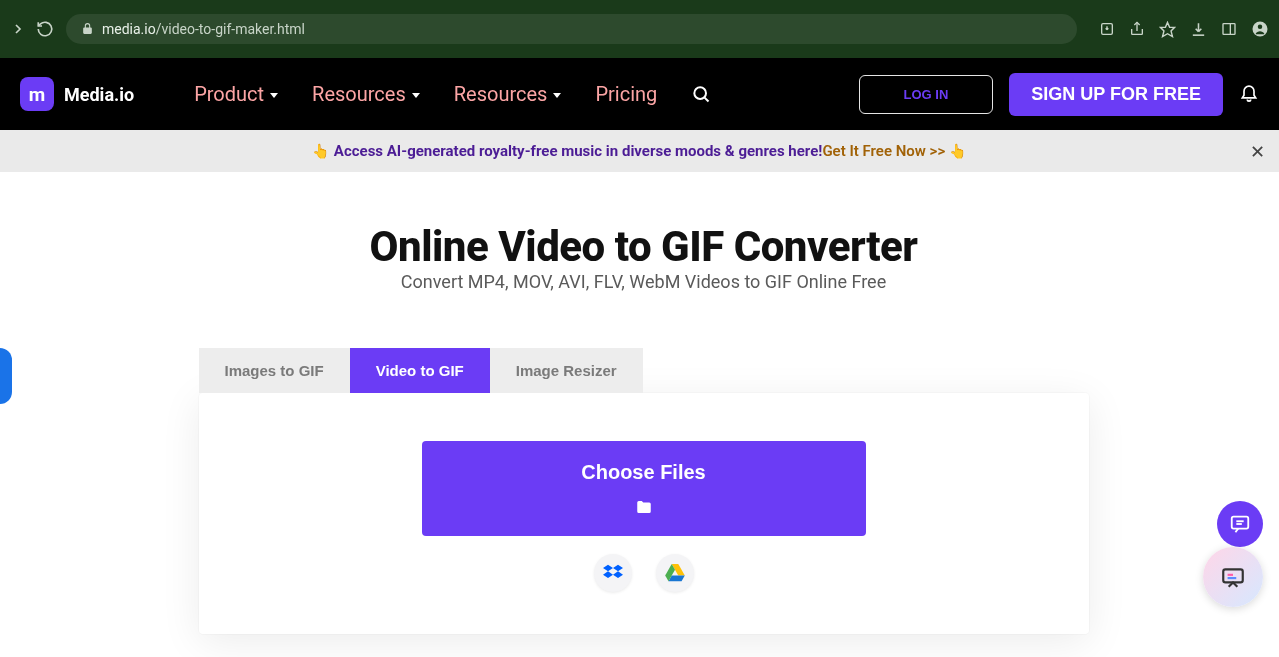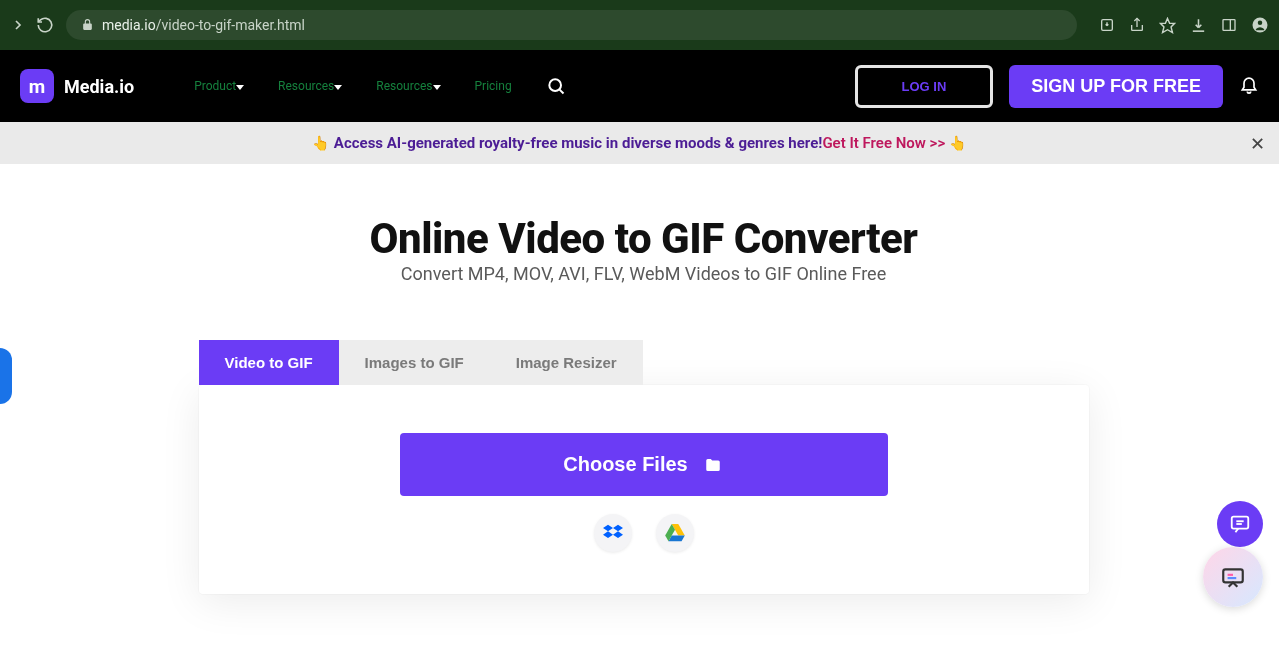--- a/index.html
+++ b/index.html
@@ -1,59 +1,59 @@
 <!DOCTYPE html>
 <html><head>
 <meta charset="utf-8">
 <style>
 * { margin: 0; padding: 0; box-sizing: border-box; }
 body { font-family: -apple-system, BlinkMacSystemFont, "Segoe UI", Roboto, Arial, sans-serif; background: #fff; width: 1279px; height: 657px; overflow: hidden; position: relative; }
 
 
-.browser-bar { background: #1a3a1a; height: 50px; display: flex; align-items: center; padding: 0 10px; gap: 12px; }
+.browser-bar { background: #1a3a1a; height: 58px; display: flex; align-items: center; padding: 0 10px; gap: 12px; }
 .browser-left { display:flex; align-items:center; gap:10px; }
 .chrome-icon { color: #c8d4c8; display:flex; align-items:center; }
 .url-bar { flex: 1; background: #2d4a2d; border-radius: 20px; height: 30px; display: flex; align-items: center; padding: 0 15px; gap: 8px; }
 .lock-icon { color: #c8d4c8; }
 .url-text { color: #c8d4c8; font-size: 14px; flex:1; }
 .url-domain { color: #e8f0e8; }
 .browser-right { display:flex; align-items:center; gap:14px; margin-left:10px; }
 
 
 .header { background: #000; height: 72px; display: flex; align-items: center; padding: 0 20px; }
 .logo-wrap { display:flex; align-items:center; gap:10px; }
 .logo-box { width: 34px; height: 34px; background: #6b3cf5; border-radius: 8px; display:flex; align-items:center; justify-content:center; color:#fff; font-weight:bold; font-size:19px; }
 .brand { color:#fff; font-weight:700; font-size:18px; }
 .nav { display:flex; align-items:center; gap:34px; margin-left:60px; }
-.nav-item { color:#15803d; font-size:12px; display:flex; align-items:center; cursor:pointer; }
+.nav-item { color:#fca5a5; font-size:20px; display:flex; align-items:center; gap:6px; cursor:pointer; }
 .chev { width:0; height:0; border-left:4px solid transparent; border-right:4px solid transparent; border-top:5px solid #fff; margin-top:2px; }
 .header-right { margin-left:auto; display:flex; align-items:center; gap:16px; }
-.login-btn { border:3px solid #e5e5e5; background:transparent; color:#6b3cf5; font-weight:700; font-size:13px; padding:11px 44px; border-radius:6px; cursor:pointer; }
+.login-btn { border:1px solid #e5e5e5; background:transparent; color:#6b3cf5; font-weight:700; font-size:13px; padding:11px 44px; border-radius:6px; cursor:pointer; }
 .signup-btn { background:#6b3cf5; color:#fff; font-weight:700; font-size:18px; padding:11px 22px; border-radius:6px; border:none; cursor:pointer; }
 .bell { color:#fff; }
 
 
 .promo { background:#eaeaea; height:42px; display:flex; align-items:center; justify-content:center; font-size:15px; position:relative; }
 .promo-text { color:#4c1d95; font-weight:700; }
-.promo-link { color:#be185d; font-weight:600; cursor:pointer; }
+.promo-link { color:#a16207; font-weight:600; cursor:pointer; }
 .promo-close { position:absolute; right:14px; color:#444; cursor:pointer; font-size:18px; }
 .hand { font-size:14px; }
 
 
 .main { padding-top: 50px; text-align:center;padding-left:8px; }
 .title { font-size:42px; font-weight:800; color:#111; letter-spacing:-0.5px; }
 .subtitle { font-size:18px; color:#5a5a5a; }
 
 .tabs-wrap { width: 890px; margin: 56px auto 0; }
 .tabs { display:flex; }
 .tab { background:#ededed; color:#7a7a7a; font-weight:700; font-size:15px; padding:14px 26px; cursor:pointer; border:none; }
 .tab.active { background:#6b3cf5; color:#fff; }
 
 .card { background:#fff; border-radius:4px; box-shadow:0 8px 40px rgba(0,0,0,0.08), 0 0 0 1px rgba(0,0,0,0.02); padding:48px 0 42px; }
-.choose-btn { background:#6b3cf5; color:#fff; font-weight:800; font-size:20px; padding:20px 0; width:488px; border:none; border-radius:4px; cursor:pointer; display:inline-flex; align-items:center; justify-content:center; gap:14px; }
+.choose-btn { background:#6b3cf5; color:#fff; font-weight:800; font-size:20px; padding:20px 0; width:444px; border:none; border-radius:4px; cursor:pointer; display:inline-flex; align-items:center; justify-content:center; gap:14px;flex-direction:column; }
 .folder-icon { width:22px; height:18px; fill:#fff; }
 .cloud-row { margin-top:18px; display:flex; justify-content:center; gap:24px; }
 .cloud-btn { width:38px; height:38px; border-radius:50%; background:#f4f4f6; display:flex; align-items:center; justify-content:center; cursor:pointer; box-shadow:0 1px 3px rgba(0,0,0,0.08); }
 
 
 .float-chat { position:absolute; right:16px; bottom:110px; width:46px; height:46px; background:#6b3cf5; border-radius:50%; display:flex; align-items:center; justify-content:center; cursor:pointer; }
 .float-assist { position:absolute; right:16px; bottom:50px; width:60px; height:60px; border-radius:50%; background:linear-gradient(135deg,#ffd6e8,#d6e8ff); display:flex; align-items:center; justify-content:center; cursor:pointer; box-shadow:0 2px 8px rgba(0,0,0,0.15); }
 .left-nub { position:absolute; left:0; top:348px; width:12px; height:56px; background:#1a73e8; border-radius:0 28px 28px 0; }
 </style>
 </head>
@@ -167,22 +167,22 @@
   <span class="hand">👆</span>
   <span class="promo-close">✕</span>
 </div>
 
 <div class="main">
   <h1 class="title">Online Video to GIF Converter</h1>
   <p class="subtitle">Convert MP4, MOV, AVI, FLV, WebM Videos to GIF Online Free</p>
 
   <div class="tabs-wrap">
     <div class="tabs">
+      <button class="tab">Images to GIF</button>
       <button class="tab active">Video to GIF</button>
-      <button class="tab">Images to GIF</button>
       <button class="tab">Image Resizer</button>
     </div>
     <div class="card">
       <button class="choose-btn">
         <span>Choose Files</span>
         <svg class="folder-icon" viewBox="0 0 24 24">
             <path d="M3 6a2 2 0 012-2h4l2 2h8a2 2 0 012 2v1H3V6zm0 3h18v9a2 2 0 01-2 2H5a2 2 0 01-2-2V9z"></path>
           </svg>
       </button>
       <div class="cloud-row">

